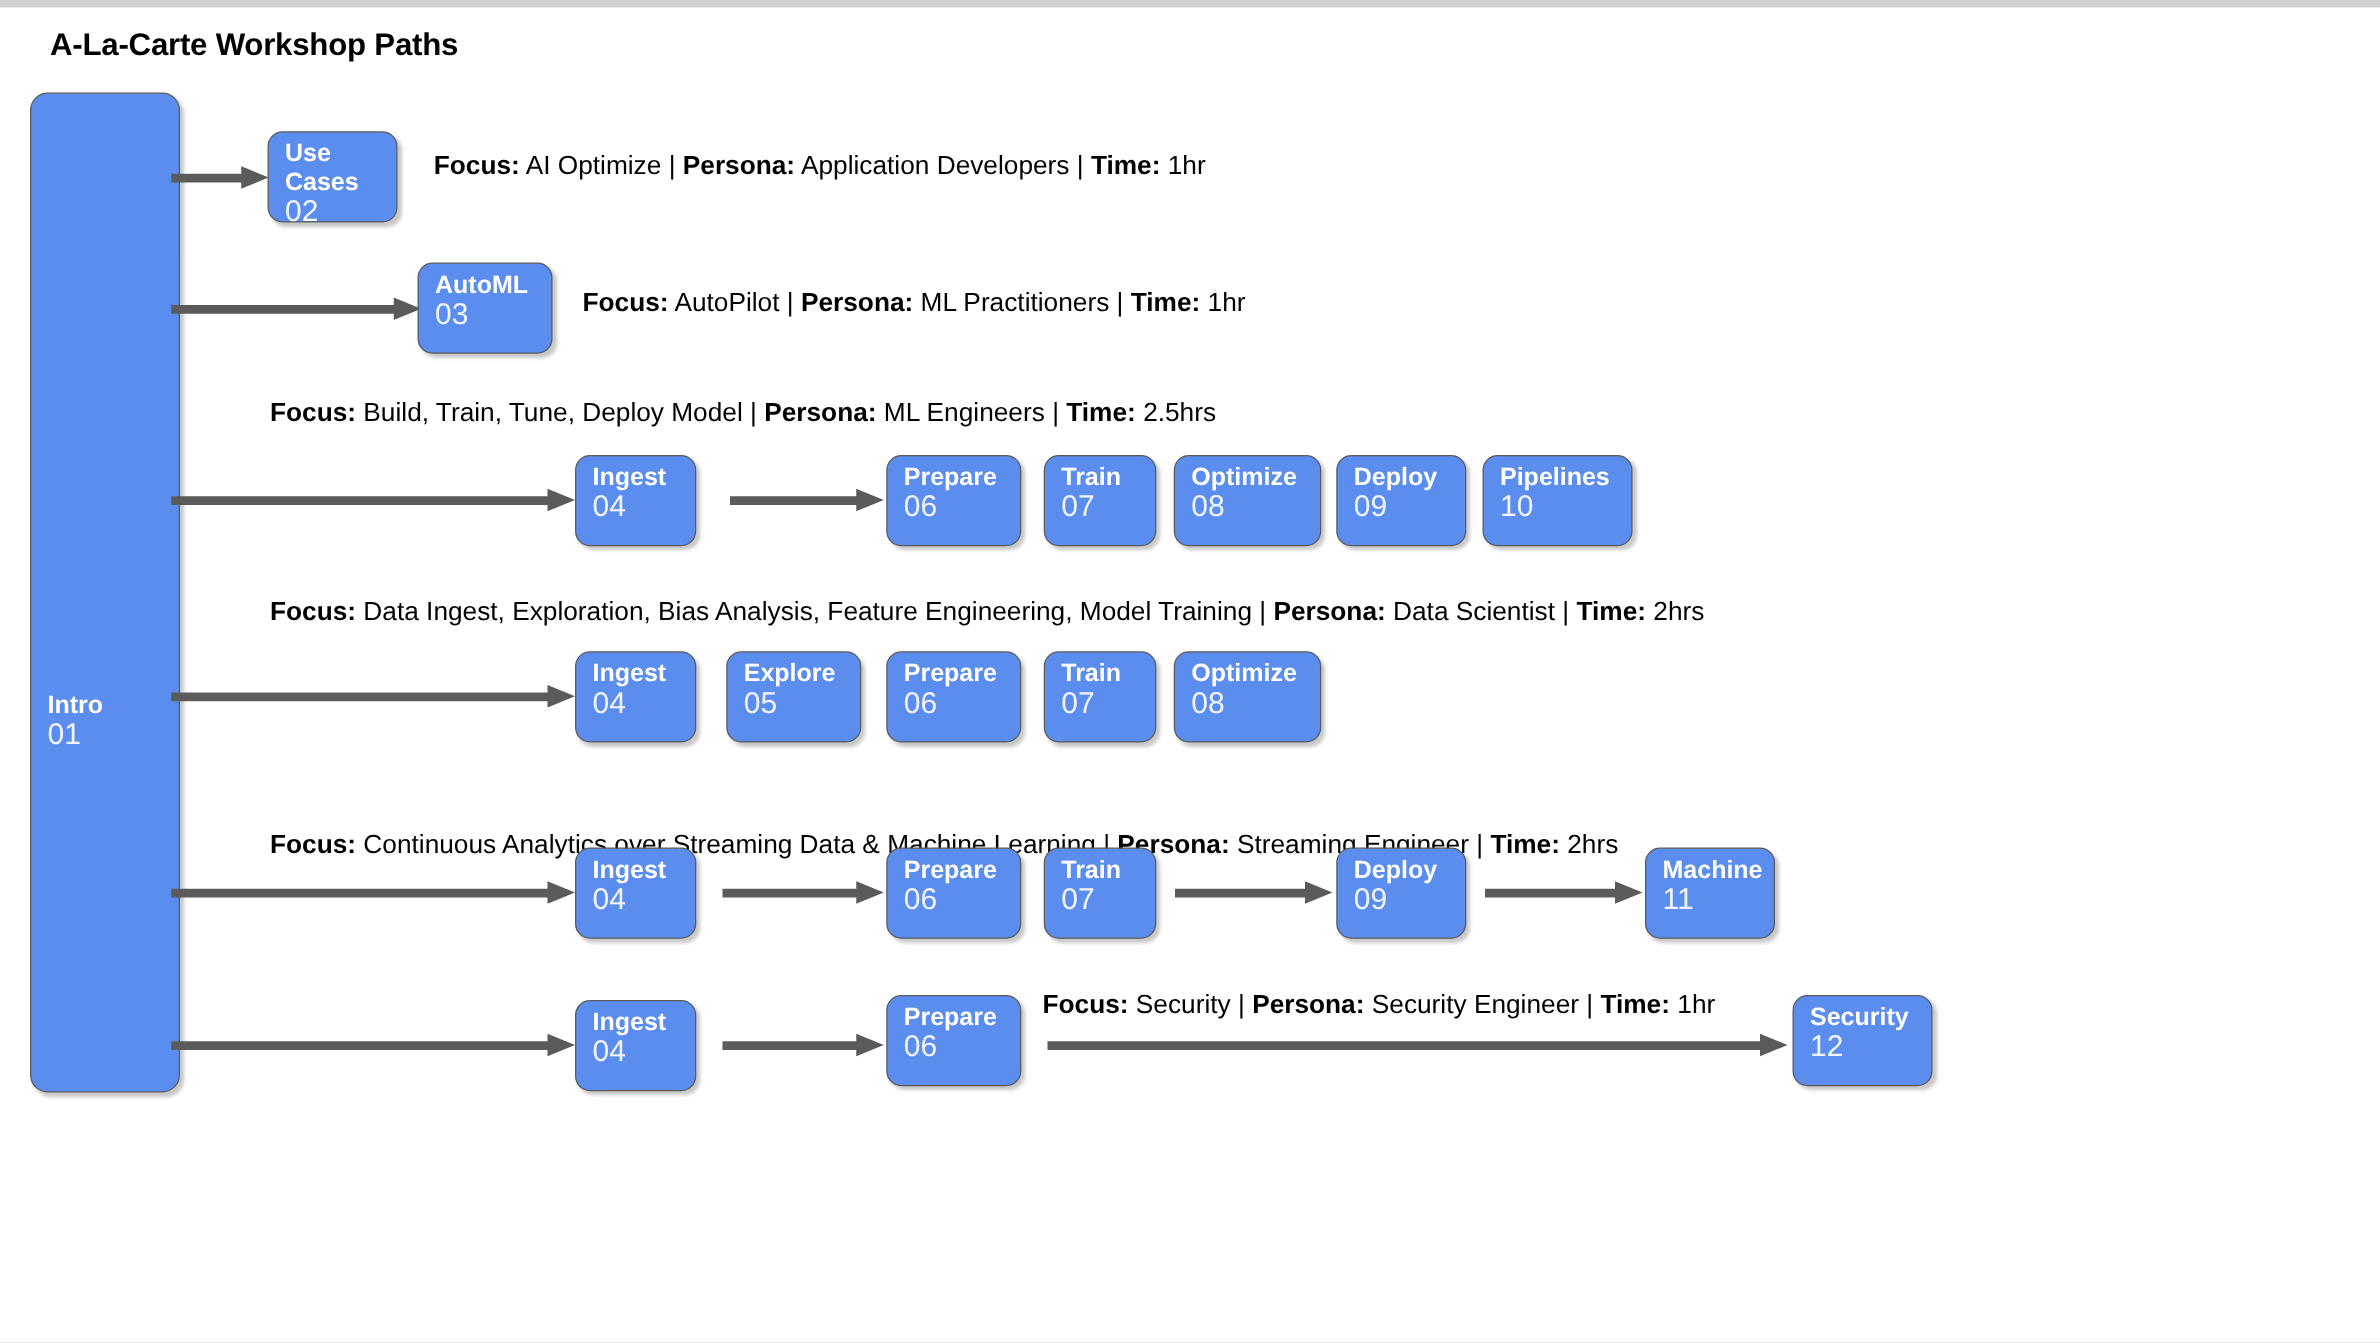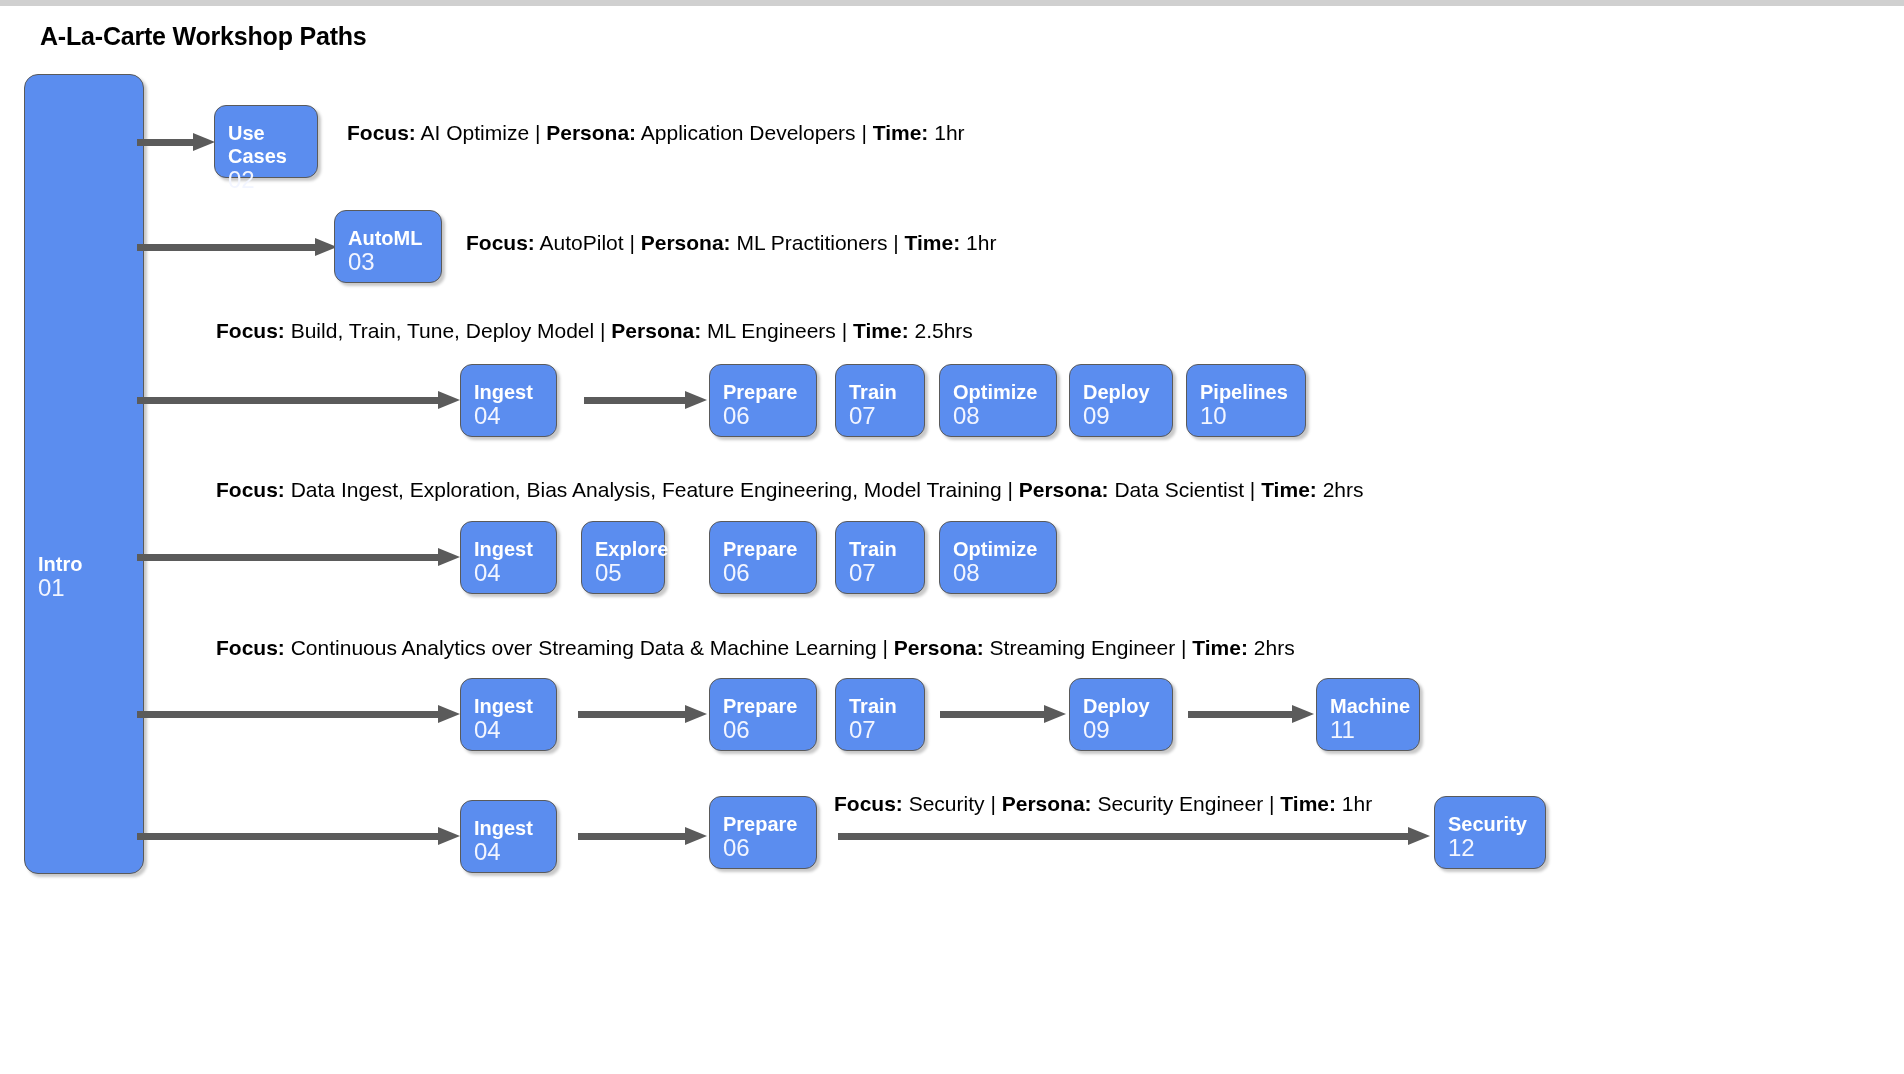--- a/index.html
+++ b/index.html
@@ -33,21 +33,21 @@
 
   
   .node {
     position: absolute;
     background: #5b8def;
     border: 1px solid #5a5a5a;
     border-radius: 12px;
     box-sizing: border-box;
     box-shadow: 3px 3px 3px rgba(0,0,0,0.22);
     color: #ffffff;
-    padding: 16px 12px 8px 13px;
+    padding: 6px 12px 8px 13px;
   }
   .node .nlabel {
     display: block;
     font-size: 20px;
     font-weight: bold;
     line-height: 23px;
     color: #ffffff;
     white-space: pre-line;
   }
   .node .nnum {
@@ -193,41 +193,41 @@
   <div class="arrow" style="left:137px; top:545px; width:325px;">
     <div class="shaft" style="width:303px;"></div>
     <div class="head" style="left:301px;"></div>
   </div>
 
   <div class="node" style="left:460px; top:515px; width:97px; height:73px;">
     <span class="nlabel">Ingest</span>
     <span class="nnum">04</span>
   </div>
 
-  <div class="node" style="left:581px; top:515px; width:84px; height:73px;">
+  <div class="node" style="left:581px; top:515px; width:108px; height:73px;">
     <span class="nlabel">Explore</span>
     <span class="nnum">05</span>
   </div>
 
   <div class="node" style="left:709px; top:515px; width:108px; height:73px;">
     <span class="nlabel">Prepare</span>
     <span class="nnum">06</span>
   </div>
 
   <div class="node" style="left:835px; top:515px; width:90px; height:73px;">
     <span class="nlabel">Train</span>
     <span class="nnum">07</span>
   </div>
 
   <div class="node" style="left:939px; top:515px; width:118px; height:73px;">
     <span class="nlabel">Optimize</span>
     <span class="nnum">08</span>
   </div>
 
-  <div class="desc" style="left:216px; top:630px;">
+  <div class="desc" style="left:216px; top:658px;">
     <b>Focus:</b><span> </span><span>Continuous Analytics over Streaming Data &amp; Machine Learning</span><span> </span><span>|</span><span> </span><b>Persona:</b><span> </span><span>Streaming Engineer</span><span> </span><span>|</span><span> </span><b>Time:</b><span> </span><span>2hrs</span>
   </div>
 
   <div class="arrow" style="left:137px; top:702px; width:325px;">
     <div class="shaft" style="width:303px;"></div>
     <div class="head" style="left:301px;"></div>
   </div>
 
   <div class="node" style="left:460px; top:672px; width:97px; height:73px;">
     <span class="nlabel">Ingest</span>

